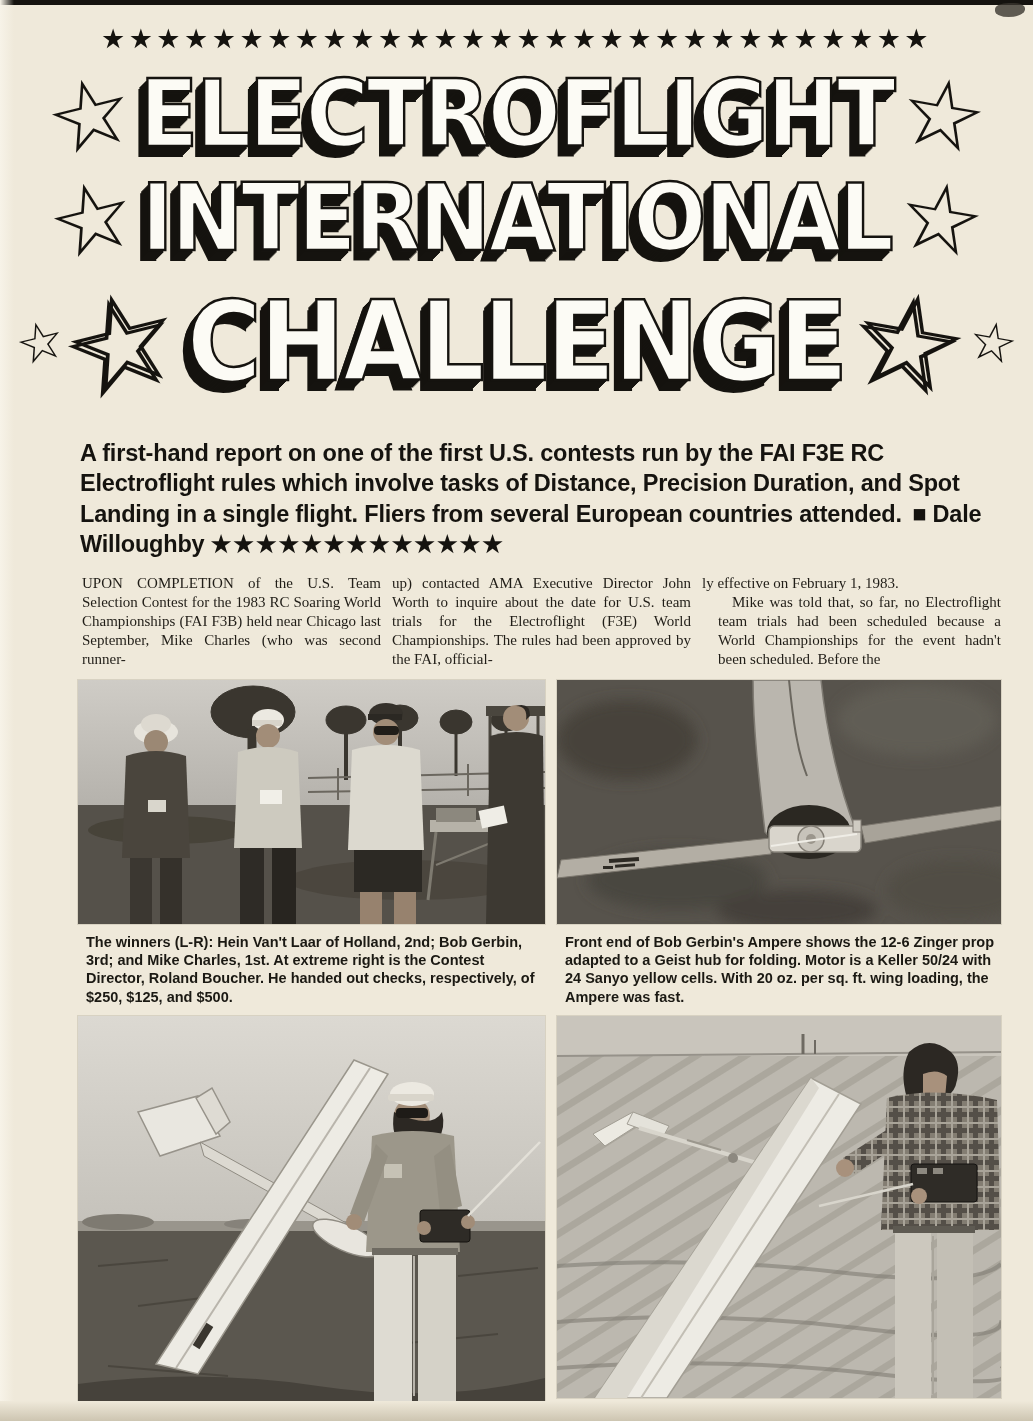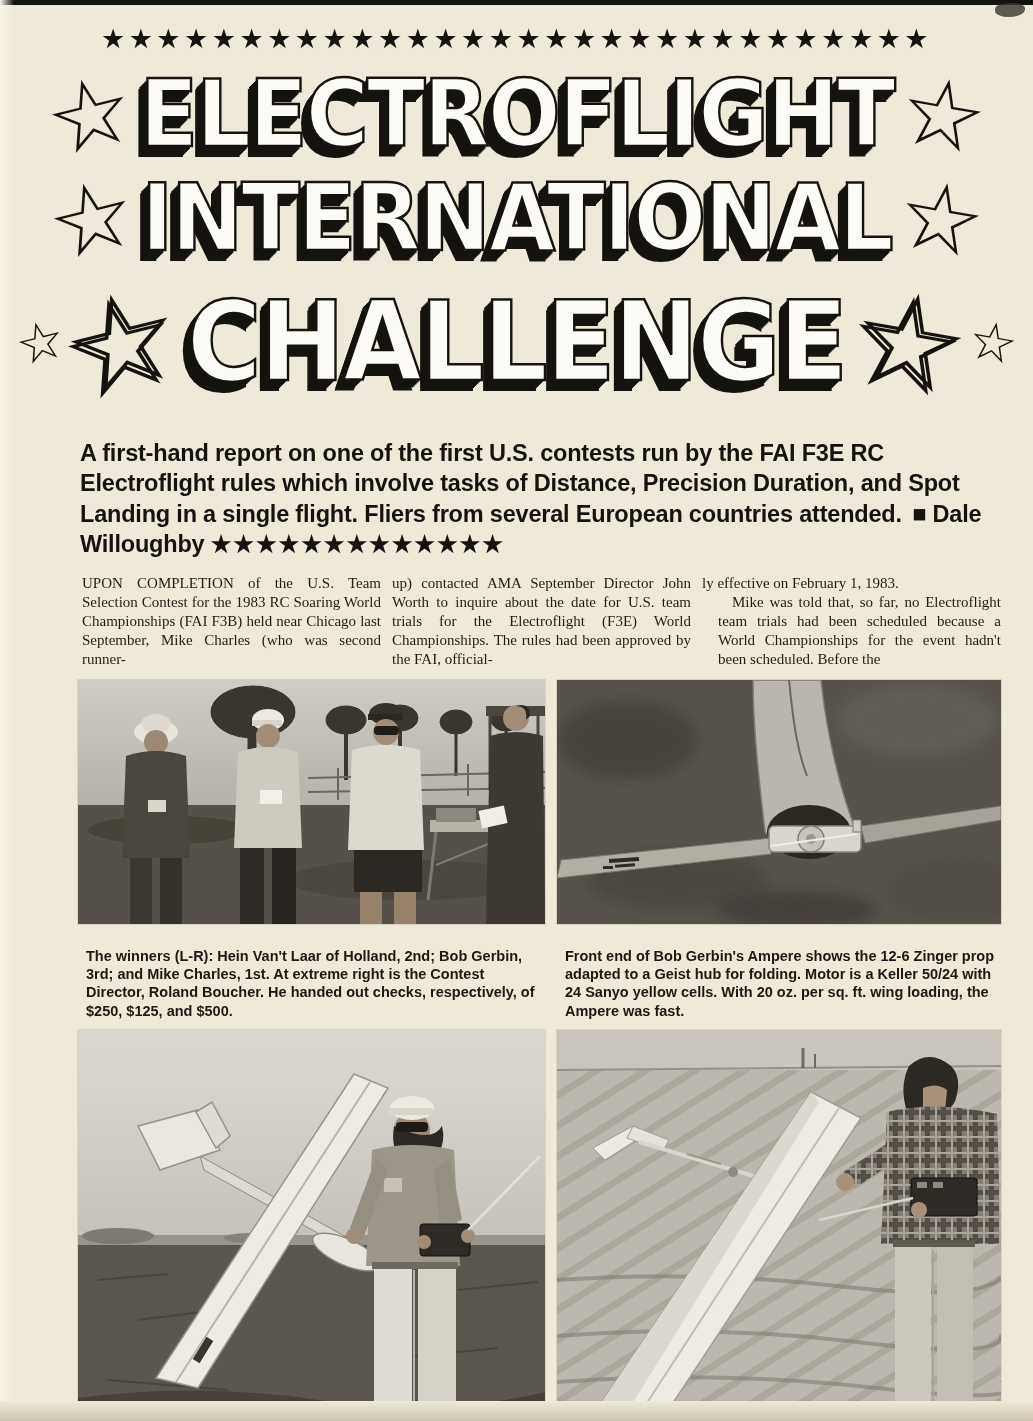--- a/index.html
+++ b/index.html
@@ -84,21 +84,21 @@
   .photo {
     background:#5a564e;
     box-shadow: 0 0 0 1px #d8d2c2;
     line-height:0;
   }
   .ph-sm { width:467px; height:244px; }
   .ph-sm2 { width:444px; height:244px; }
   .ph-lg { width:467px; height:385px; }
   .ph-lg2 { width:444px; height:382px; }
   figcaption {
-    margin: 23px 6px 0 8px;
+    margin: 9px 6px 0 8px;
     font-size: 14.5px; font-weight: bold; line-height: 1.27; color:#1b1913;
   }
 </style>
 </head>
 <body>
 
 <div class="page">
   <div class="scan-top-edge"></div>
   <div class="corner-smudge"></div>
   <div class="left-light"></div>
@@ -131,21 +131,21 @@
     <p><span>A first-hand report on one of the first U.S. contests run by the FAI F3E RC Electroflight rules which involve tasks of Distance, Precision Duration, and Spot Landing in a single flight. Fliers from several European countries attended.</span>
       <span class="byline">■ Dale Willoughby</span>
       <span class="intro-stars">★★★★★★★★★★★★★</span></p>
   </section>
 
   <section class="columns">
     <div class="col">
       <p>UPON COMPLETION of the U.S. Team Selection Contest for the 1983 RC Soaring World Championships (FAI F3B) held near Chicago last September, Mike Charles (who was second runner-</p>
     </div>
     <div class="col">
-      <p>up) contacted AMA September Director John Worth to inquire about the date for U.S. team trials for the Electroflight (F3E) World Championships. The rules had been approved by the FAI, official-</p>
+      <p>up) contacted AMA Executive Director John Worth to inquire about the date for U.S. team trials for the Electroflight (F3E) World Championships. The rules had been approved by the FAI, official-</p>
     </div>
     <div class="col">
       <p>ly effective on February 1, 1983.</p>
       <p class="indent">Mike was told that, so far, no Electroflight team trials had been scheduled because a World Championships for the event hadn't been scheduled. Before the</p>
     </div>
   </section>
 
   <section class="photo-grid">
 
     <figure>

